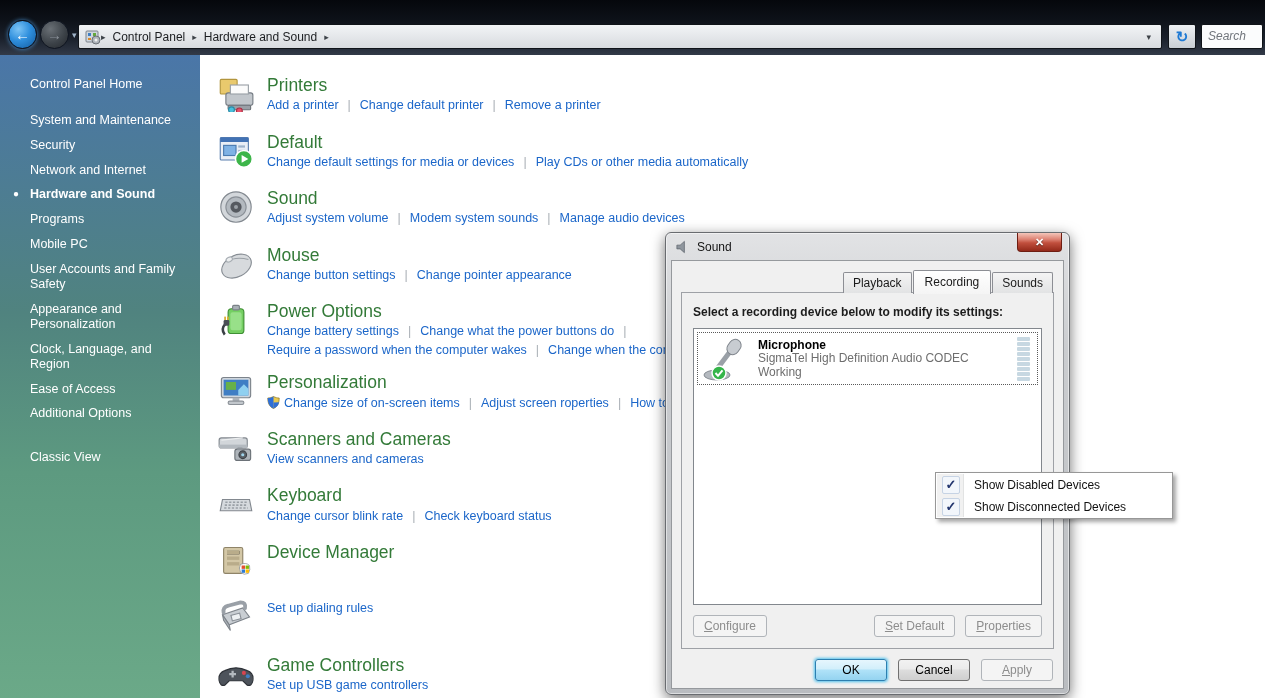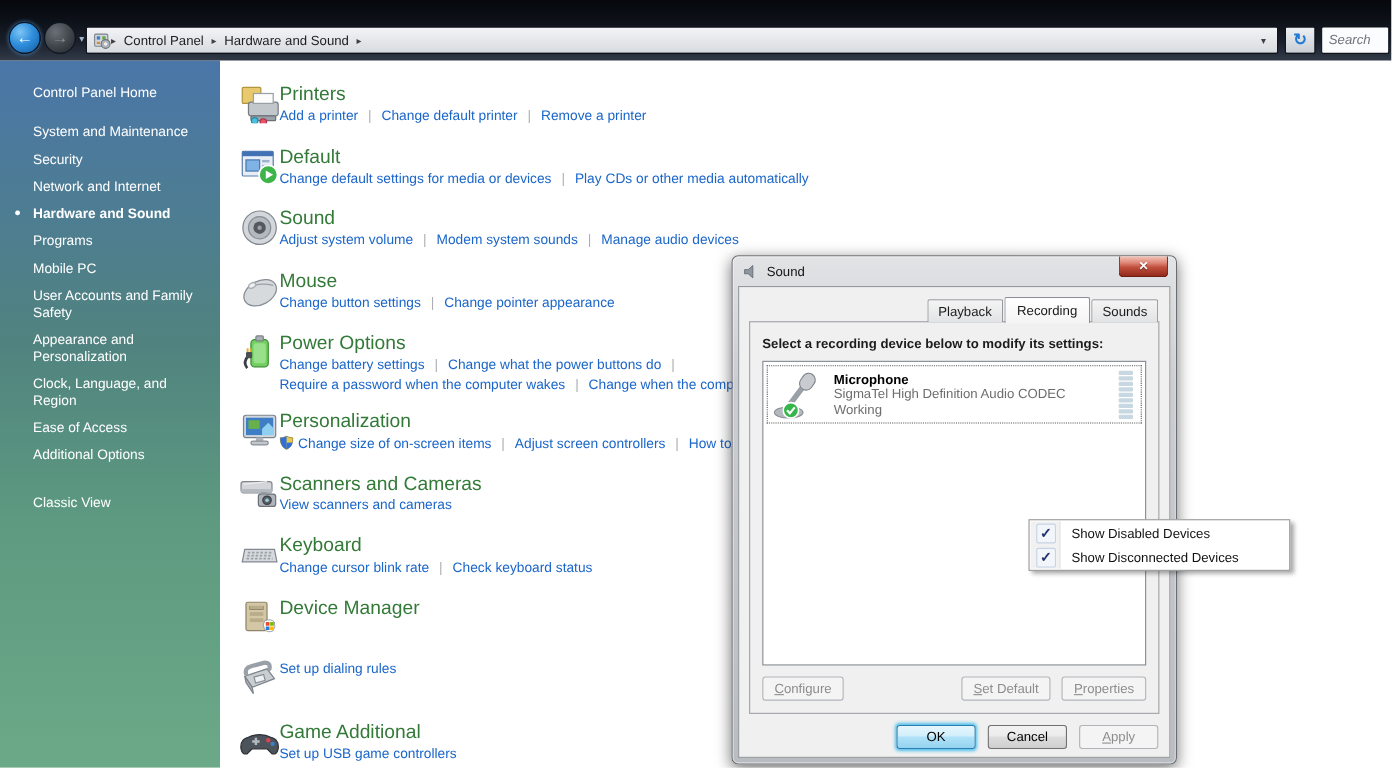--- a/index.html
+++ b/index.html
@@ -35,21 +35,21 @@
     color:#fff; padding:22px 12px 0 30px; z-index:1; }
   .side-home { font-size:12.5px; margin-bottom:22px; cursor:pointer; }
   .side-item { font-size:12.5px; line-height:1.22; margin-bottom:9.5px; position:relative; cursor:pointer; max-width:150px; }
   .side-item.active { font-weight:bold; }
   .side-item .bullet { position:absolute; left:-17px; top:1px; font-size:10px; }
   .side-classic { font-size:12.5px; margin-top:28px; cursor:pointer; }
 
   
   .main { position:absolute; left:200px; top:55px; width:1065px; height:643px;
     background:#fff; padding:20px 0 0 18px; overflow:hidden; z-index:1; }
-  .cat { display:flex; margin-bottom:13.5px; min-height:43px; }
+  .cat { display:flex; gap:13px; margin-bottom:13.5px; min-height:43px; }
   .cat-icon { width:36px; height:36px; flex:0 0 36px; margin-top:1px; }
   .cat-title { font-size:17.5px; font-weight:400; color:#337a38; line-height:1.15; cursor:pointer; }
   .link-row { white-space:nowrap; margin-top:2px; font-size:12.5px; line-height:1.35; }
   .tasklink { color:#1b66c9; cursor:pointer; text-decoration:none; }
   .sep { color:#aab0b6; margin:0 9px; }
   .shield { display:inline-block; width:13px; height:13px; vertical-align:-2px; margin-right:4px; }
 
   
   .dialog { position:absolute; left:665px; top:232px; width:405px; height:463px;
     background:linear-gradient(180deg,#e2e3e5 0%,#cbcdd0 25%,#b9bcc0 100%);
@@ -234,21 +234,21 @@
             <rect x="13" y="22" width="6" height="3" fill="#aeb4ba"></rect>
             <rect x="9" y="25" width="14" height="3" rx="1.5" fill="#c2c7cc" stroke="#8a9097"></rect>
           </svg></span>
         <div>
           <div class="cat-title">Personalization</div>
           <div class="link-row"><svg class="shield" viewBox="0 0 13 13">
               <path d="M6.5 0.5 C4.5 1.6 2.5 2 0.8 2 C0.8 6.5 2 10.5 6.5 12.5 C11 10.5 12.2 6.5 12.2 2 C10.5 2 8.5 1.6 6.5 0.5 z" fill="#e8c94f" stroke="#8a7420" stroke-width="0.7"></path>
               <path d="M6.5 0.5 C4.5 1.6 2.5 2 0.8 2 C0.8 6.5 2 10.5 6.5 12.5 z" fill="#2f6fd6"></path>
               <path d="M6.5 6.5 L12 6.3 C11.5 9 10 11.2 6.5 12.5 z" fill="#2f6fd6"></path>
               <path d="M6.5 6.5 L1 6.3 C1.5 9 3 11.2 6.5 12.5 L6.5 6.5 z" fill="#e8c94f" opacity="0"></path>
-            </svg><a class="tasklink">Change size of on-screen items</a><span class="sep">|</span><a class="tasklink">Adjust screen controllers</a><span class="sep">|</span><a class="tasklink">How to correct monitor flicker (refresh rate)</a></div>
+            </svg><a class="tasklink">Change size of on-screen items</a><span class="sep">|</span><a class="tasklink">Adjust screen roperties</a><span class="sep">|</span><a class="tasklink">How to correct monitor flicker (refresh rate)</a></div>
         </div>
       </div>
       <div class="cat">
         <span class="cat-icon"><svg width="36" height="36" viewBox="0 0 32 32">
             <rect x="1" y="7" width="25" height="9" rx="2" fill="#d2d6da" stroke="#82888f"></rect>
             <path d="M3 9 L22 7" stroke="#eceeef"></path>
             <rect x="1" y="13" width="25" height="3" fill="#b3b9bf"></rect>
             <rect x="15" y="17" width="14" height="10" rx="2" fill="#aeb4ba" stroke="#6c7278"></rect>
             <circle cx="22" cy="22" r="3.4" fill="#5a6066" stroke="#3b4046"></circle>
             <circle cx="22" cy="22" r="1.4" fill="#9fd2ea"></circle>
@@ -298,21 +298,21 @@
         </div>
       </div>
       <div class="cat">
         <span class="cat-icon"><svg width="36" height="36" viewBox="0 0 32 32">
             <path d="M6 13 q10 -5 20 0 q6 2 5 9 q-1 5 -5 4 l-4 -4 h-12 l-4 4 q-4 1 -5 -4 q-1 -7 5 -9" fill="#4d535b" stroke="#2e3238"></path>
             <path d="M10 16 h6 M13 13 v6" stroke="#b3b9bf" stroke-width="2"></path>
             <circle cx="23" cy="15" r="1.8" fill="#d8444f"></circle>
             <circle cx="26.5" cy="18" r="1.8" fill="#3f7ec4"></circle>
           </svg></span>
         <div>
-          <div class="cat-title">Game Additional</div>
+          <div class="cat-title">Game Controllers</div>
           <div class="link-row"><a class="tasklink">Set up USB game controllers</a></div>
         </div>
       </div>
     </div>
 </div>
 
 <div class="dialog">
   <div class="dlg-titlebar">
     <svg width="15" height="14" viewBox="0 0 16 14">
       <path d="M2 5 h3.5 L10 1 v12 L5.5 9 H2 z" fill="#8f969e" stroke="#5f666e" stroke-width="0.8"></path>

